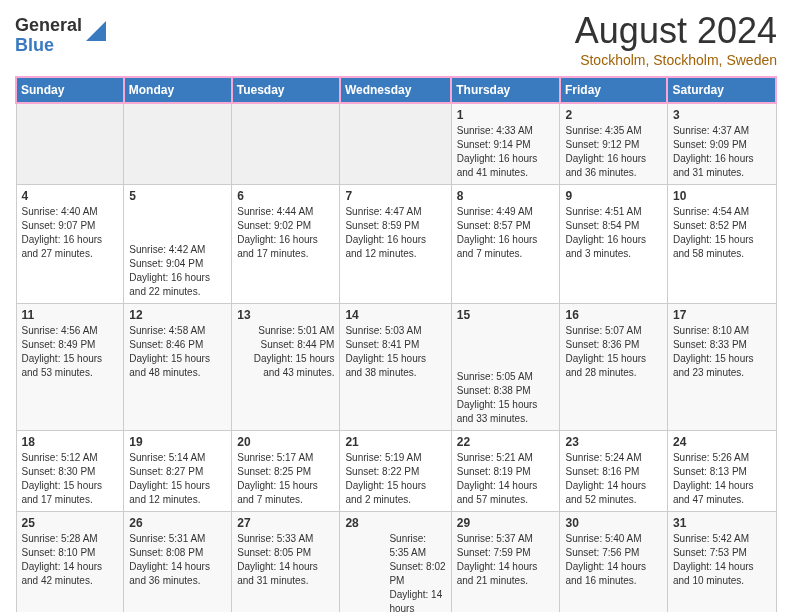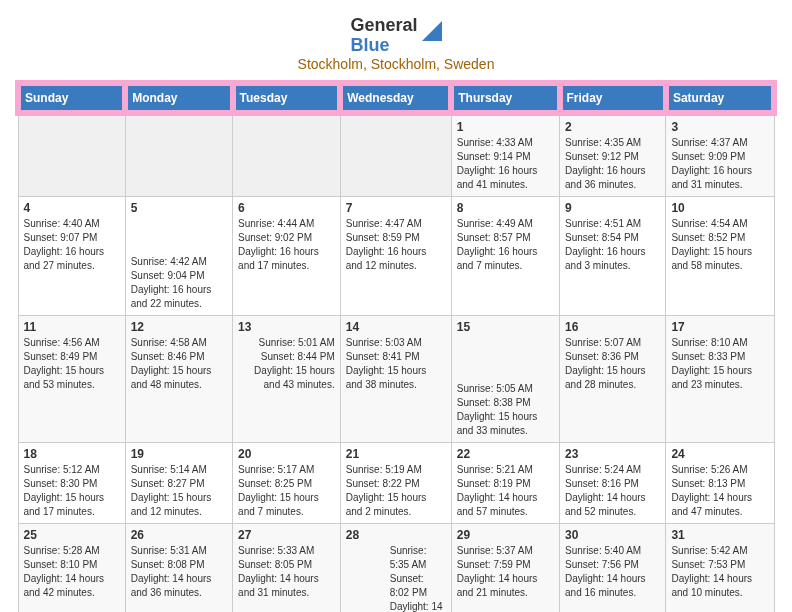--- a/index.html
+++ b/index.html
@@ -5,24 +5,23 @@
     * { box-sizing: border-box; margin: 0; padding: 0; }
     body {
       font-family: Arial, sans-serif;
       background: #fff;
       width: 792px;
       min-height: 612px;
       padding: 10px 15px;
     }
     .header-area {
       display: flex;
-      align-items: center;
+      align-items: flex-start;
       justify-content: space-between;
       margin-bottom: 8px;
-      flex-direction: column;
     }
     .logo {
       display: flex;
       align-items: center;
       margin-top: 6px;
     }
     .logo-text {
       display: flex;
       flex-direction: column;
       line-height: 1.1;
@@ -60,21 +59,21 @@
       border-collapse: collapse;
       font-size: 11px;
     }
     .calendar thead tr th {
       background-color: #3a7abf;
       color: #fff;
       padding: 5px 4px;
       text-align: left;
       font-size: 12px;
       font-weight: bold;
-      border: 6px solid #f9a8d4;
+      border: 2px solid #f9a8d4;
     }
     .calendar tbody tr td {
       border: 1px solid #ccc;
       vertical-align: top;
       padding: 4px 5px;
       width: 113px;
       min-height: 70px;
       background: #fff;
     }
     .calendar tbody tr:nth-child(odd) td {
@@ -106,20 +105,21 @@
   <div class="logo">
     <div class="logo-text">
       <span class="logo-general">General</span>
       <span class="logo-blue">Blue</span>
     </div>
     <svg class="logo-icon" viewBox="0 0 20 20" xmlns="http://www.w3.org/2000/svg">
       <polygon points="0,20 20,0 20,20" fill="#3a7abf"></polygon>
     </svg>
   </div>
   <div class="title-area">
+    <div class="month-year">August 2024</div>
     <div class="location">Stockholm, Stockholm, Sweden</div>
   </div>
 </div>
 
 <table class="calendar">
   <thead>
     <tr>
     <th>Sunday</th>
         <th>Monday</th>
         <th>Tuesday</th>

